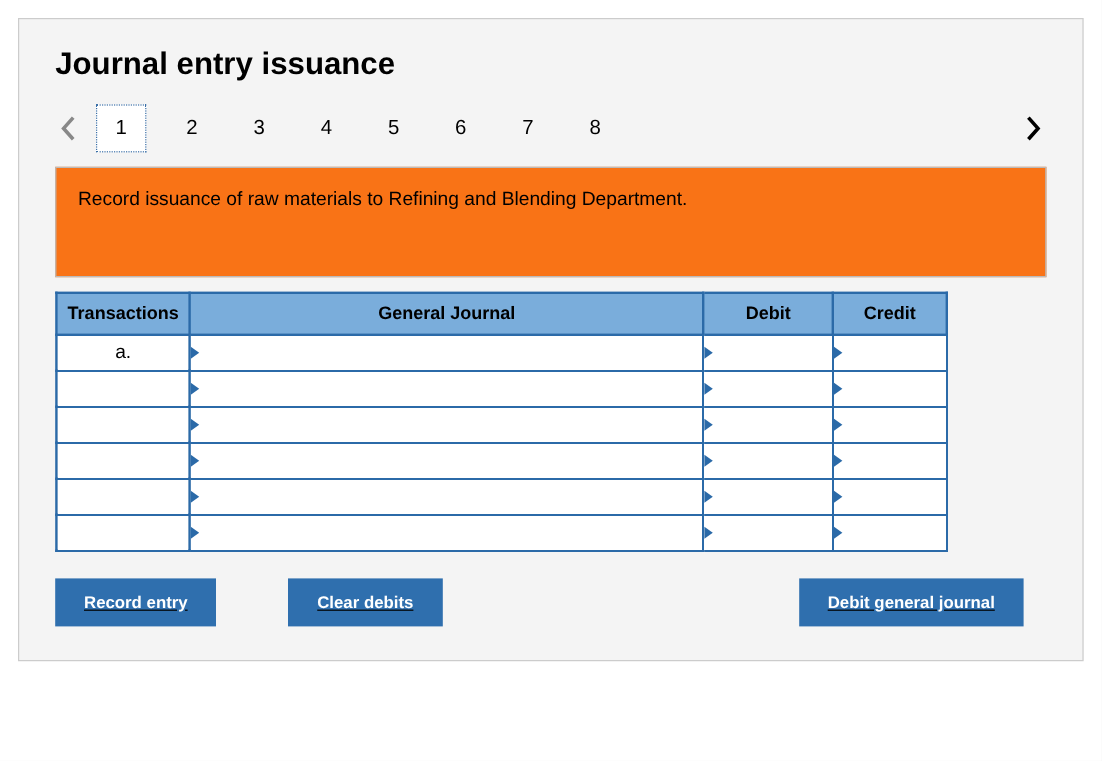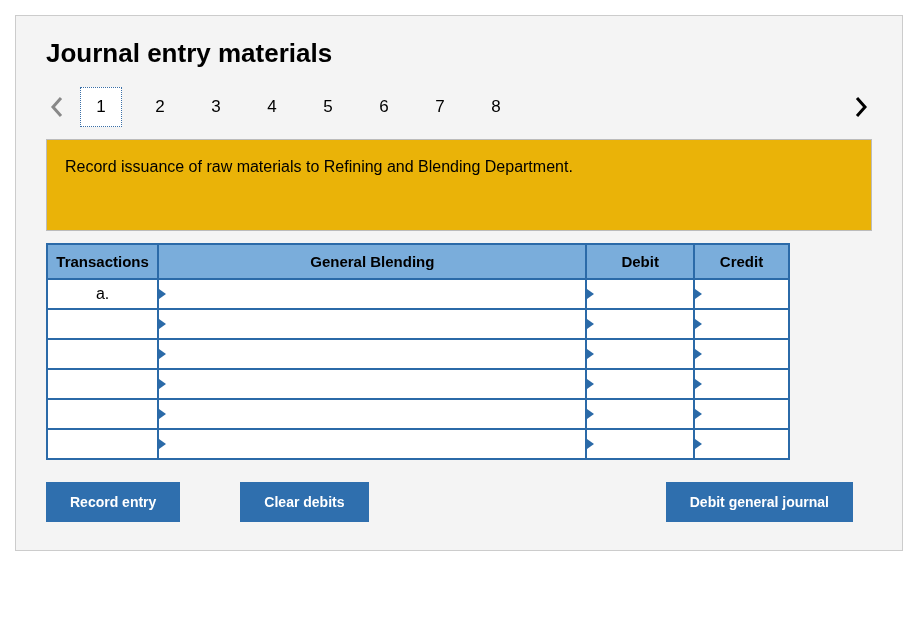--- a/index.html
+++ b/index.html
@@ -53,21 +53,21 @@
     color: #000;
     cursor: pointer;
   }
   .page-num.selected {
     width: 42px;
     background: #fff;
     border: 1px dotted #3a6fa7;
     margin-right: 10px;
   }
   .prompt-box {
-    background: #eab308;
+    background: #f97316;
     border: 1px solid #bbb;
     min-height: 92px;
     padding: 16px 18px;
     font-size: 16px;
     line-height: 1.4;
     color: #000;
     margin-bottom: 12px;
   }
   .note {
     color: #b22222;
@@ -110,40 +110,41 @@
     transform: translateY(-50%);
     width: 0; height: 0;
     border-top: 5px solid transparent;
     border-bottom: 5px solid transparent;
     border-left: 7px solid #2b6aa8;
   }
   .btn-row {
     display: flex;
     margin-top: 22px;
     width: 807px;
+    text-decoration: underline;
   }
   .btn {
     background: #2f6fae;
     color: #fff;
     border: none;
     font-weight: bold;
     font-size: 14px;
     padding: 12px 24px;
     cursor: pointer;
     font-family: inherit;
   }
   .btn + .btn { margin-left: 60px; }
   .btn-right { margin-left: auto !important; }
 </style>
 </head>
 <body>
 
 <div class="outer">
 
-  <h1 class="title">Journal entry materials</h1>
+  <h1 class="title">Journal entry issuance</h1>
 
   <div class="pager">
     <div class="chev chev-left">
       <svg width="14" height="22" viewBox="0 0 14 22">
           <polyline points="11,2 3,11 11,20" fill="none" stroke="currentColor" stroke-width="3"></polyline>
         </svg>
     </div>
     <div class="page-nums">
       <div class="page-num selected">1</div>
       <div class="page-num">2</div>
@@ -163,21 +164,21 @@
 
   <div class="prompt-box">
     <span>Record issuance of raw materials to Refining and Blending Department.</span>
   </div>
 
 
   <table class="journal">
     <thead>
       <tr>
         <th class="col-trans">Transactions</th>
-        <th class="col-gj">General Blending</th>
+        <th class="col-gj">General Journal</th>
         <th class="col-debit">Debit</th>
         <th class="col-credit">Credit</th>
       </tr>
     </thead>
     <tbody>
       <tr>
         <td class="txn-label">a.</td>
         <td class="dd-marker"></td>
         <td class="dd-marker"></td>
         <td class="dd-marker"></td>

